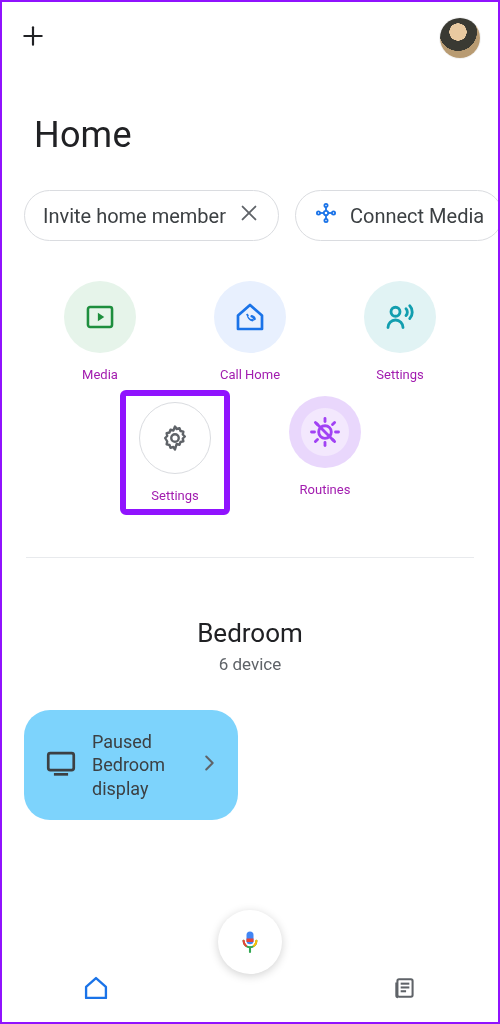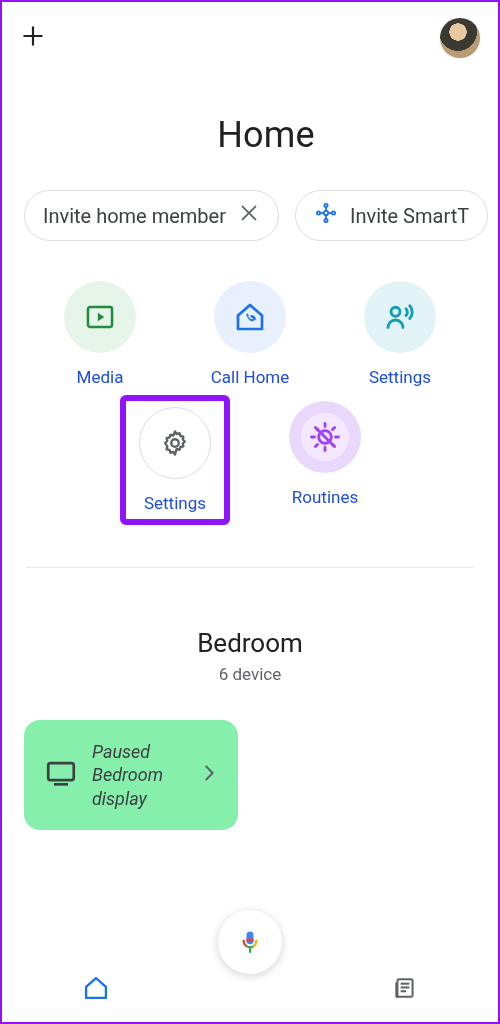--- a/index.html
+++ b/index.html
@@ -9,54 +9,54 @@
   }
   
   .topbar { display:flex; justify-content:space-between; align-items:center; padding:16px 18px; }
   .plus-icon svg { width:26px; height:26px; stroke:#202124; }
   .avatar {
     width:40px; height:40px; border-radius:50%;
     background: radial-gradient(circle at 45% 35%, #e8c9a0 0 25%, #3a3a33 26% 55%, #b89b72 56% 100%);
     box-shadow: 0 0 0 1px rgba(0,0,0,.05);
   }
   
-  .title { text-align:center; font-size:36px; font-weight:400; color:#202124; margin:40px 7px 34px; letter-spacing:.2px;padding-left:32px; }
+  .title { text-align:left; font-size:36px; font-weight:400; color:#202124; margin:40px 0 34px; letter-spacing:.2px;padding-left:32px; }
   
   .chips { display:flex; gap:16px; padding-left:22px; white-space:nowrap; }
   .chip {
     display:flex; align-items:center; gap:12px;
     border:1px solid #dadce0; border-radius:26px; padding:10px 18px;
     font-size:20px; color:#3c4043; background:#fff;
   }
   .chip .close svg { width:22px; height:22px; stroke:#5f6368; }
   .chip .smart svg { width:24px; height:24px; }
   
   .grid { display:flex; flex-wrap:wrap; justify-content:center; gap:14px 40px; margin-top:40px; padding:0 20px; }
   .action { width:110px; display:flex; flex-direction:column; align-items:center; gap:14px; }
   .circle { width:72px; height:72px; border-radius:50%; display:flex; align-items:center; justify-content:center; }
-  .action-label { font-size:17px; color:#1d4ed8; }
+  .action-label { font-size:13px; color:#a21caf; }
   .media-bg { background:#e6f4ea; }
   .call-bg  { background:#e8f0fe; }
   .broad-bg { background:#e1f3f4; }
   .routines-bg {
     background: radial-gradient(circle, #f3e8fd 0 46%, #e9d7fc 48% 72%, rgba(233,215,252,0) 80%);
   }
   .settings-circle { border:1px solid #dadce0; }
   .highlight-cell { border:6px solid #9013FE; border-radius:6px; padding:6px 8px 6px; margin-top:-6px; }
   .highlight-cell .circle { width:72px; height:72px; }
   
   .divider { border:none; border-top:1px solid #e8eaed; margin:42px 24px 0; }
   
   .room { text-align:center; margin-top:60px; }
   .room-name { font-size:26px; color:#202124; }
   .room-sub  { font-size:17px; color:#5f6368; margin-top:6px; }
   
   .device-card {
-    margin:36px 0 0 22px; width:214px; background:#86efac; border-radius:16px;
-    display:flex; align-items:center; padding:20px 18px 20px 20px; gap:14px;font-style:italic;
+    margin:36px 0 0 22px; width:214px; background:#7dd3fc; border-radius:26px;
+    display:flex; align-items:center; padding:20px 18px 20px 20px; gap:14px;
   }
   .tv-icon svg { width:34px; height:34px; stroke:#3c4043; }
   .device-text { flex:1; color:#3c4043; font-size:18px; line-height:1.3; }
   .chev svg { width:22px; height:22px; stroke:#5f6368; }
   
   .mic-fab {
     position:absolute; left:50%; transform:translateX(-50%); bottom:48px;
     width:64px; height:64px; border-radius:50%; background:#fff;
     display:flex; align-items:center; justify-content:center;
     box-shadow: 0 2px 10px rgba(0,0,0,.18);
@@ -101,21 +101,21 @@
           <circle cx="12" cy="4.5" r="1.6"></circle>
             <circle cx="12" cy="19.5" r="1.6"></circle>
           <circle cx="4.5" cy="12" r="1.6"></circle>
             <circle cx="19.5" cy="12" r="1.6"></circle>
           <line x1="12" y1="6" x2="12" y2="10"></line>
             <line x1="12" y1="14" x2="12" y2="18"></line>
           <line x1="6" y1="12" x2="10" y2="12"></line>
             <line x1="14" y1="12" x2="18" y2="12"></line>
         </svg>
       </span>
-      <span>Invite SmartT</span>
+      <span>Connect Media</span>
     </div>
   </div>
 
   <div class="grid">
     <div class="action">
       <div class="circle media-bg">
         <svg width="34" height="34" viewBox="0 0 24 24" fill="none" stroke="#1e8e3e" stroke-width="1.8" stroke-linejoin="round">
           <rect x="3.5" y="5" width="17" height="14" rx="1.5"></rect>
           <polygon points="10.5,9 10.5,15 15,12" fill="#1e8e3e" stroke="none"></polygon>
         </svg>

